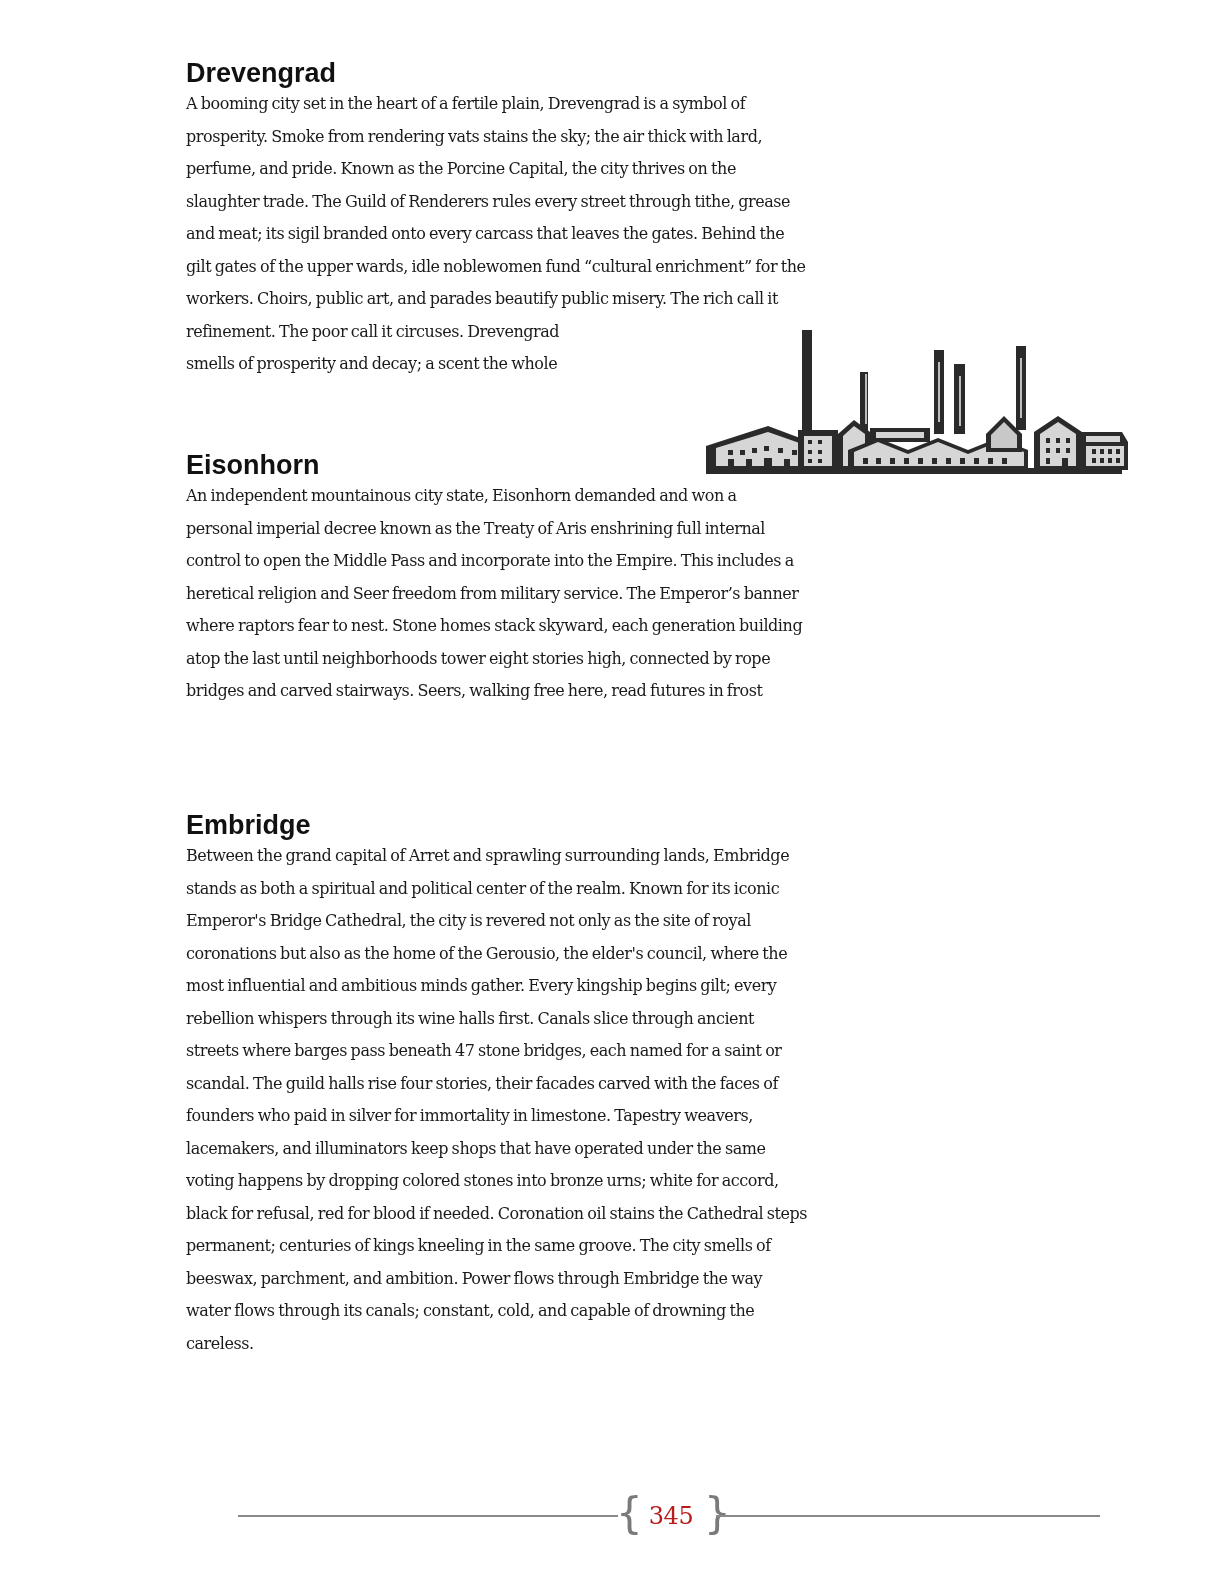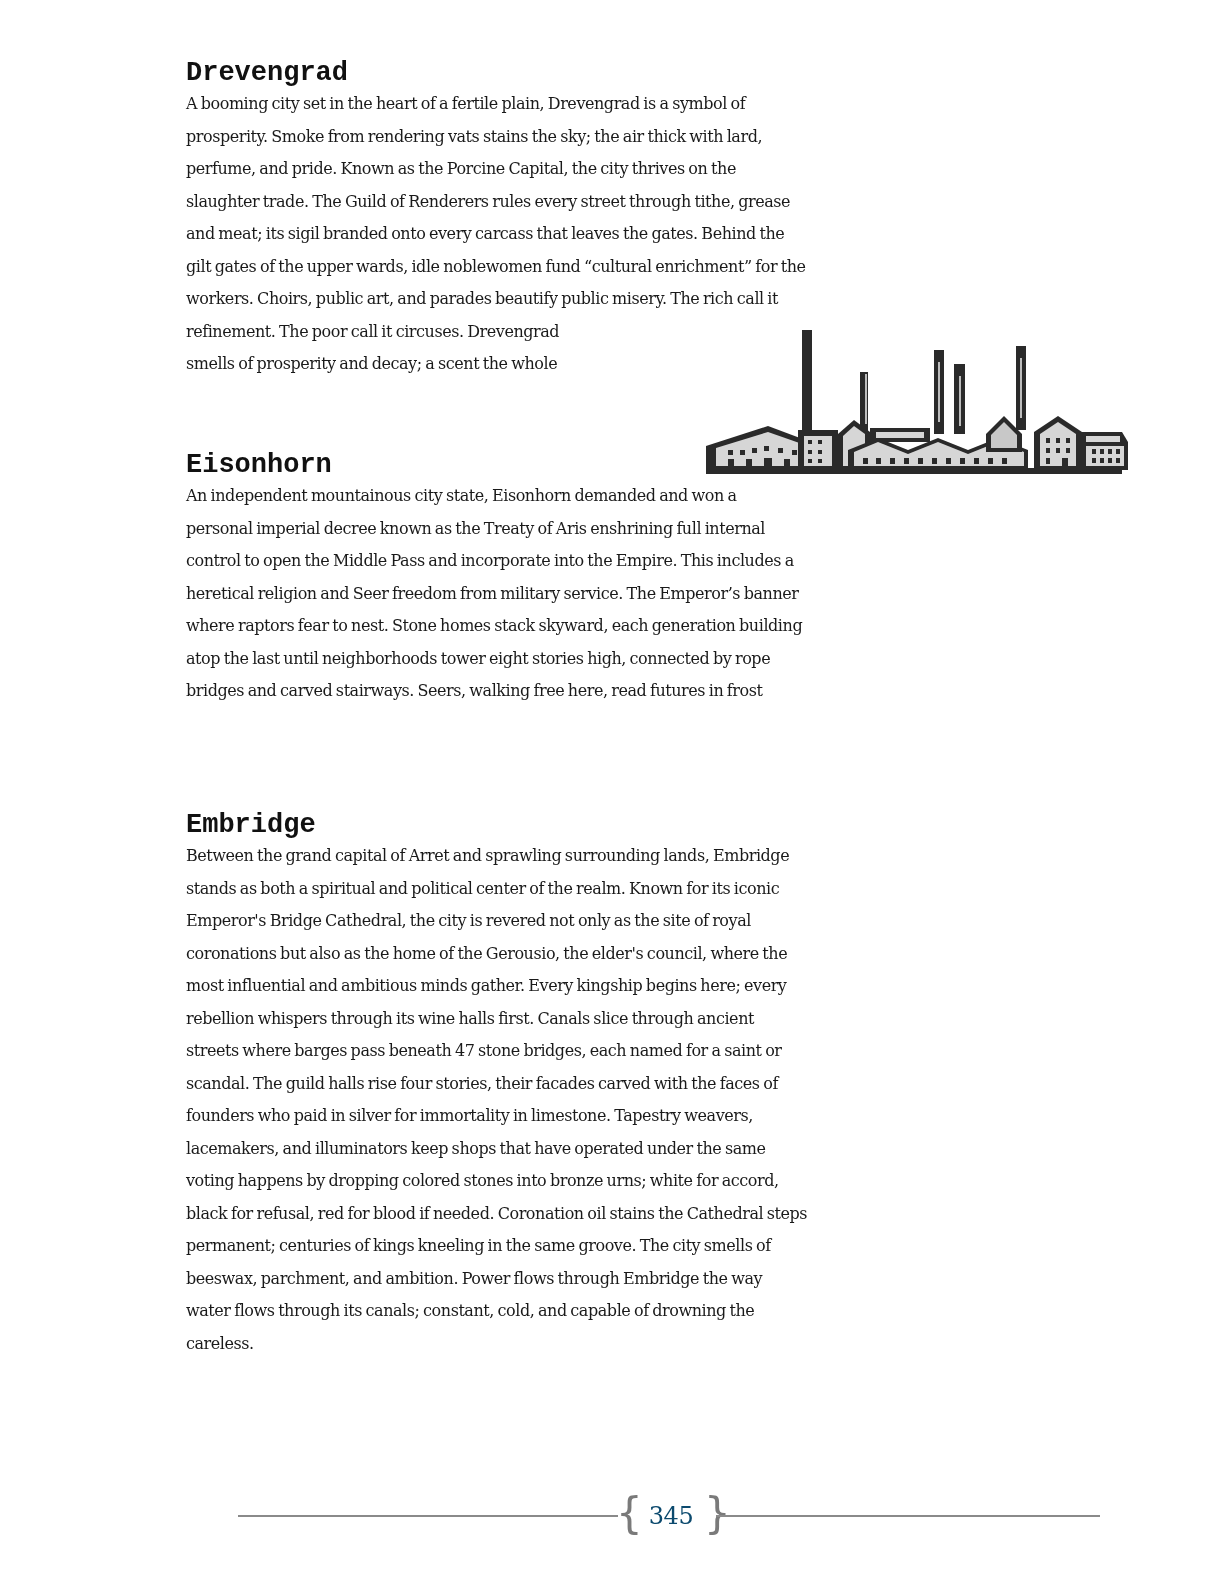--- a/index.html
+++ b/index.html
@@ -1,36 +1,36 @@
 <!DOCTYPE html>
 <html><head>
 <meta charset="utf-8">
 <style>
   html, body { margin: 0; padding: 0; background: #ffffff; }
   body { width: 1224px; height: 1584px; position: relative; overflow: hidden;
          font-family: "DejaVu Serif", "Liberation Serif", serif; color: #111; }
   .page { position: absolute; left: 0; top: 0; width: 1224px; height: 1584px; }
   .section { position: absolute; left: 186px; width: 970px; }
-  .heading { font-family: Liberation Mono, monospace; font-weight: bold; font-size: 27px;
+  .heading { font-family: Liberation Sans, sans-serif; font-weight: bold; font-size: 27px;
              line-height: 30px; margin: 0; color: #111; }
   .body { font-family: "DejaVu Serif", serif; font-size: 16px; line-height: 32.5px;
           letter-spacing: -0.45px; word-spacing: -1px; color: #1a1a1a; margin: 0; }
   .line { display: block; white-space: nowrap; }
   #sec-drevengrad { top: 58px; }
   #sec-eisonhorn { top: 450px; }
   #sec-embridge { top: 810px; }
   .illustration { position: absolute; left: 698px; top: 322px; width: 432px; height: 156px; }
   .footer { position: absolute; left: 238px; top: 1490px; width: 862px; height: 56px; }
   .footer .rule-left { position: absolute; left: 0; top: 25px; width: 380px; height: 2px; background: #8a8a8a; }
   .footer .rule-right { position: absolute; left: 478px; top: 25px; width: 384px; height: 2px; background: #8a8a8a; }
   .footer .brace { position: absolute; top: 2px; font-family: "DejaVu Sans", sans-serif; font-size: 42px; line-height: 44px; color: #7a7a7a; }
   .footer .brace-left { left: 378px; }
   .footer .brace-right { left: 466px; }
   .footer .page-num { position: absolute; left: 398px; top: 12px; width: 70px; text-align: center;
-                      font-family: "DejaVu Serif", serif; font-size: 24px; color: #0c4a6e; letter-spacing: -0.5px; }
+                      font-family: "DejaVu Serif", serif; font-size: 24px; color: #b91c1c; letter-spacing: -0.5px; }
 </style>
 </head>
 <body>
 
 <div class="page">
 
   <div class="section" id="sec-drevengrad">
     <h2 class="heading">Drevengrad</h2>
     <p class="body">
       <span class="line">A booming city set in the heart of a fertile plain, Drevengrad is a symbol of</span>
@@ -153,21 +153,21 @@
     </p>
   </div>
 
   <div class="section" id="sec-embridge">
     <h2 class="heading">Embridge</h2>
     <p class="body">
       <span class="line">Between the grand capital of Arret and sprawling surrounding lands, Embridge</span>
       <span class="line">stands as both a spiritual and political center of the realm. Known for its iconic</span>
       <span class="line">Emperor's Bridge Cathedral, the city is revered not only as the site of royal</span>
       <span class="line">coronations but also as the home of the Gerousio, the elder's council, where the</span>
-      <span class="line">most influential and ambitious minds gather. Every kingship begins here; every</span>
+      <span class="line">most influential and ambitious minds gather. Every kingship begins gilt; every</span>
       <span class="line">rebellion whispers through its wine halls first. Canals slice through ancient</span>
       <span class="line">streets where barges pass beneath 47 stone bridges, each named for a saint or</span>
       <span class="line">scandal. The guild halls rise four stories, their facades carved with the faces of</span>
       <span class="line">founders who paid in silver for immortality in limestone. Tapestry weavers,</span>
       <span class="line">lacemakers, and illuminators keep shops that have operated under the same</span>
       <span class="line">voting happens by dropping colored stones into bronze urns; white for accord,</span>
       <span class="line">black for refusal, red for blood if needed. Coronation oil stains the Cathedral steps</span>
       <span class="line">permanent; centuries of kings kneeling in the same groove. The city smells of</span>
       <span class="line">beeswax, parchment, and ambition. Power flows through Embridge the way</span>
       <span class="line">water flows through its canals; constant, cold, and capable of drowning the</span>

